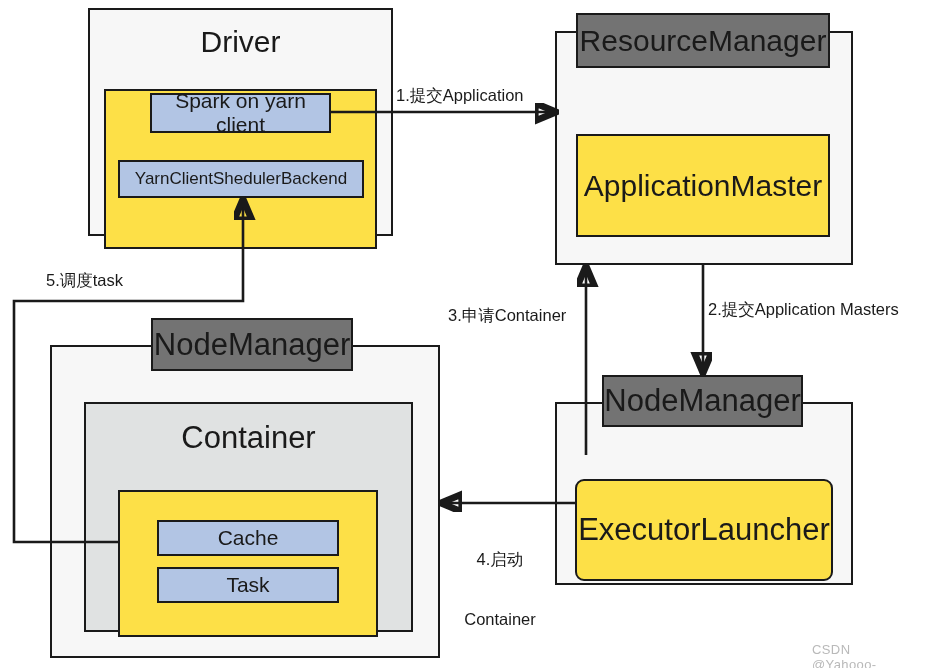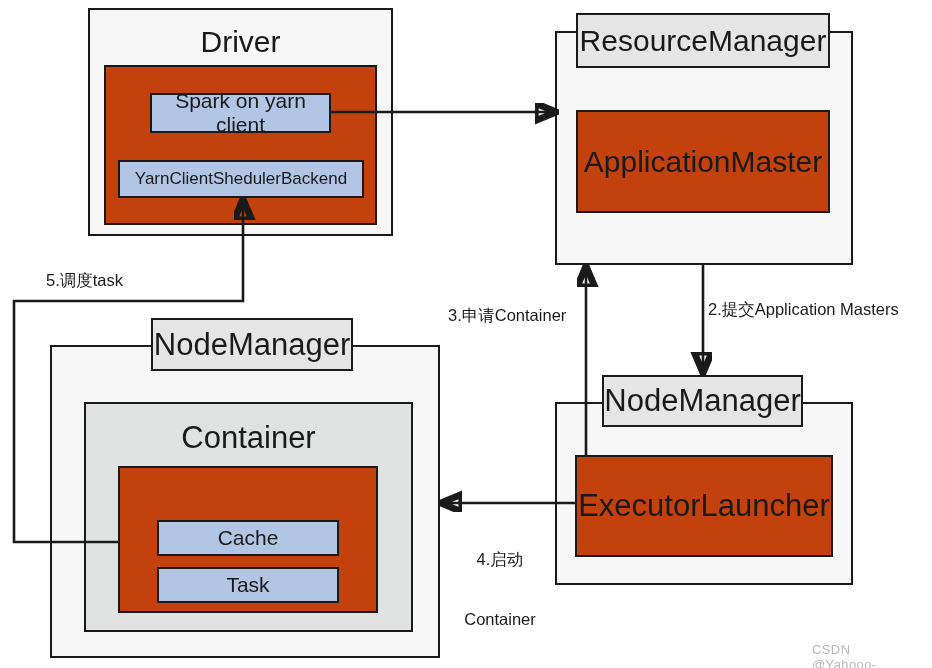--- a/index.html
+++ b/index.html
@@ -8,25 +8,25 @@
     font-family:"Liberation Sans","DejaVu Sans",sans-serif;
     color:#1a1a1a;
   }
   #stage{position:absolute;left:0;top:0;width:852px;height:668px;}
 
   
   .box{position:absolute;box-sizing:border-box;border:2.5px solid #1a1a1a;
        display:flex;align-items:center;justify-content:center;text-align:center;}
   .container-box{background:#f7f7f7;}
   .grey-box{background:#e0e2e2;}
-  .blue-light{background:#c2410c;}
+  .blue-light{background:#fde047;margin-top:24px;}
   .blue-mid{background:#b2c5e4;}
 
   .label-top{position:absolute;box-sizing:border-box;border:2.5px solid #1a1a1a;
-             background:#e5e5e5;display:flex;align-items:center;justify-content:center;}
+             background:#737373;display:flex;align-items:center;justify-content:center;}
 
   .hdr{position:absolute;width:100%;text-align:center;}
 
   
   .t-xxl{font-size:30px;}
   .t-xl{font-size:31px;}
   .t-md{font-size:21px;}
   .t-sm{font-size:17px;}
   .t-edge{font-size:16.5px;line-height:20px;}
   .watermark{position:absolute;font-size:13px;color:#b9b9b9;letter-spacing:.4px;}
@@ -48,21 +48,21 @@
   <div class="box blue-light" style="left:104px;top:65px;width:273px;height:160px;"></div>
   <div class="box blue-mid t-sm" style="left:118px;top:160px;width:246px;height:38px;">YarnClientShedulerBackend</div>
   <div class="box blue-mid t-md" style="left:150px;top:93px;width:181px;height:40px;">Spark on yarn client</div>
 
   <div class="box container-box" style="left:555px;top:31px;width:298px;height:234px;"></div>
   <div class="label-top t-xxl" style="left:576px;top:13px;width:254px;height:55px;">ResourceManager</div>
   <div class="box blue-light t-xxl" style="left:576px;top:110px;width:254px;height:103px;">ApplicationMaster</div>
 
   <div class="box container-box" style="left:555px;top:402px;width:298px;height:183px;"></div>
   <div class="label-top t-xl" style="left:602px;top:375px;width:201px;height:52px;">NodeManager</div>
-  <div class="box blue-light t-xl" style="left:575px;top:455px;width:258px;height:102px;">ExecutorLauncher</div>
+  <div class="box blue-light t-xl" style="left:575px;top:455px;width:258px;height:102px;border-radius:9px;">ExecutorLauncher</div>
 
   <div class="box container-box" style="left:50px;top:345px;width:390px;height:313px;"></div>
   <div class="label-top t-xl" style="left:151px;top:318px;width:202px;height:53px;">NodeManager</div>
 
   <div class="box grey-box" style="left:84px;top:402px;width:329px;height:230px;"></div>
   <div class="hdr t-xl" style="left:84px;top:420px;width:329px;">Container</div>
 
   <div class="box blue-light" style="left:118px;top:466px;width:260px;height:147px;"></div>
 
   <div class="box blue-mid t-md" style="left:157px;top:567px;width:182px;height:36px;">Task</div>
@@ -79,20 +79,21 @@
 
     <path d="M703,265 L703,372" marker-end="url(#ah)"></path>
 
     <path d="M586,455 L586,267" marker-end="url(#ah)"></path>
 
     <path d="M575,503 L442,503" marker-end="url(#ah)"></path>
 
     <path d="M118,542 L14,542 L14,301 L243,301 L243,200" marker-end="url(#ah)"></path>
   </svg>
 
+  <div class="edge-label t-edge" style="left:396px;top:85px;">1.提交Application</div>
   <div class="edge-label t-edge" style="left:708px;top:299px;">2.提交Application Masters</div>
   <div class="edge-label t-edge" style="left:448px;top:305px;">3.申请Container</div>
   <div class="edge-label t-edge" style="left:455px;top:509px;text-align:center;width:90px;">
     <div>4.启动</div>
     <div>Container</div>
   </div>
   <div class="edge-label t-edge" style="left:46px;top:270px;">5.调度task</div>
 
   <div class="watermark" style="left:812px;top:642px;">CSDN @Yahooo-</div>
 </div>

